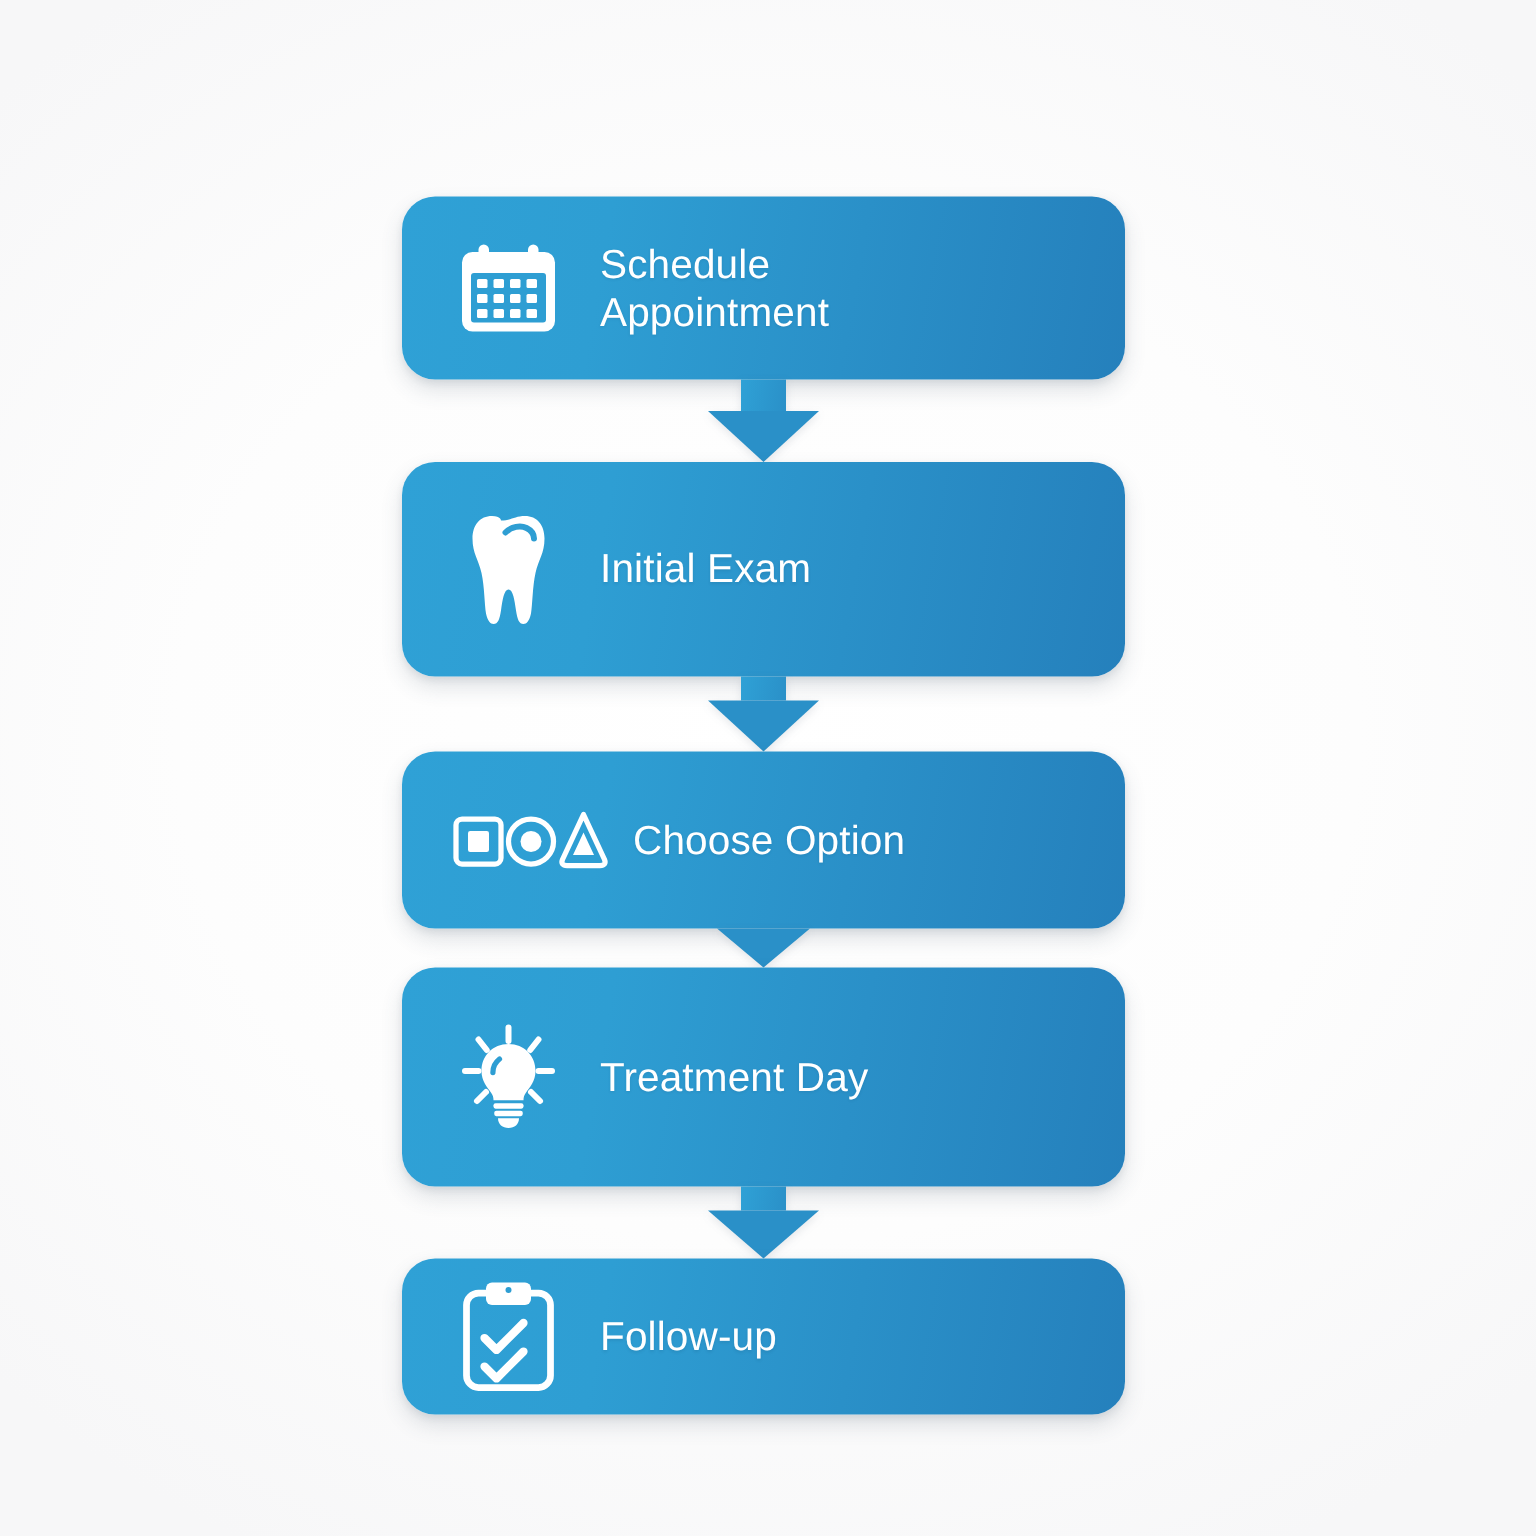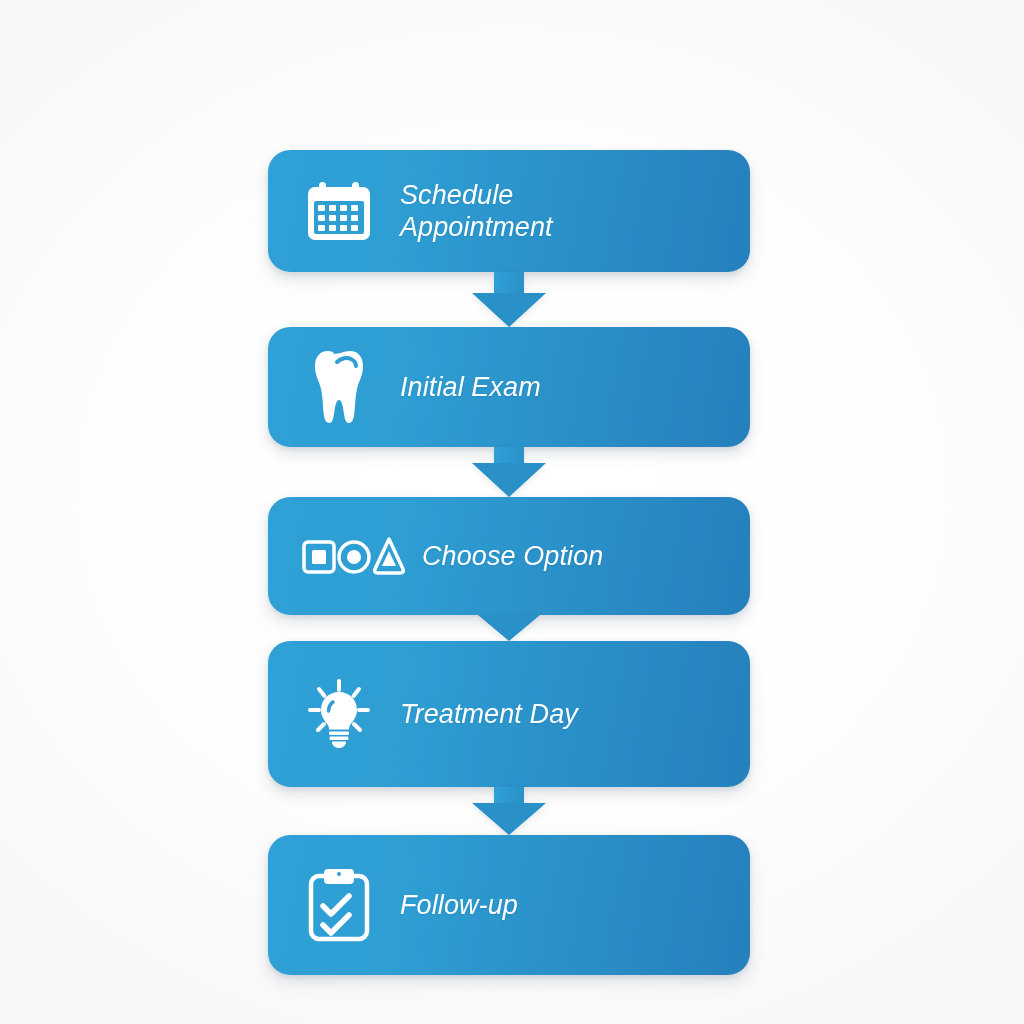--- a/index.html
+++ b/index.html
@@ -17,23 +17,22 @@
   #flow-root {
     position: relative;
     width: 1024px;
     height: 1024px;
     background: radial-gradient(ellipse 70% 60% at 50% 48%, #ffffff 0%, #fdfdfd 55%, #f7f7f8 100%);
   }
 
   .flow-stack {
     position: absolute;
     left: 268px;
-    top: 150px;
+    top: 131px;
     width: 482px;
-    font-style: italic;
   }
 
   
   .step {
     position: relative;
     width: 482px;
     border-radius: 22px;
     background: linear-gradient(100deg, #2fa1d6 0%, #2e9ed3 28%, #2a90c8 62%, #2580bc 100%);
     box-shadow: 0 7px 14px rgba(60, 80, 100, 0.16),
                 0 2px 5px rgba(60, 80, 100, 0.10);
@@ -125,21 +124,21 @@
 Appointment</div>
     </div>
 
     <div class="connector" style="height:55px;">
       <div class="arrow">
         <div class="arrow-stem" style="height:21px;"></div>
         <div class="arrow-head"></div>
       </div>
     </div>
 
-    <div class="step" style="height:120px;">
+    <div class="step" style="height:143px;">
       <div class="step-icon">
         <svg width="60" height="74" viewBox="0 0 60 74" fill="none" aria-hidden="true">
           <path d="M30 4c7 0 9-3 16-3 8 0 13 6 13 15 0 10-4 14-6 23-2 9-2 21-3 27-1 5-3 7-5 7-3 0-4-3-5-9-1-7-2-14-5-14s-4 7-5 14c-1 6-2 9-5 9-2 0-4-2-5-7-1-6-1-18-3-27C15 30 11 26 11 16 11 7 16 1 24 1c6 0 6 3 6 3z" transform="translate(-5,0)" fill="#ffffff"></path>
           <path d="M28 12c4-4 10-5 14-3 3 1.5 5 4 5 7" stroke="#2e9ed3" stroke-width="4" stroke-linecap="round" fill="none"></path>
         </svg>
       </div>
       <div class="step-label">Initial Exam</div>
     </div>
 
     <div class="connector" style="height:50px;">
@@ -200,21 +199,21 @@
       <div class="step-label">Treatment Day</div>
     </div>
 
     <div class="connector" style="height:48px;">
       <div class="arrow">
         <div class="arrow-stem" style="height:16px;"></div>
         <div class="arrow-head" style="border-top-width:32px;"></div>
       </div>
     </div>
 
-    <div class="step" style="height:140px;">
+    <div class="step" style="height:104px;">
       <div class="step-icon">
         <svg width="62" height="74" viewBox="0 0 62 74" fill="none" aria-hidden="true">
           <rect x="3" y="8" width="56" height="63" rx="8" stroke="#ffffff" stroke-width="4.5" fill="none"></rect>
           <rect x="16" y="1" width="30" height="15" rx="4" fill="#ffffff"></rect>
           <circle cx="31" cy="6" r="4.5" fill="#ffffff"></circle>
           <circle cx="31" cy="6" r="2" fill="#2e9ed3"></circle>
           <path d="M15 38 L23 46 L41 28" stroke="#ffffff" stroke-width="5.5" stroke-linecap="round" stroke-linejoin="round" fill="none"></path>
           <path d="M15 57 L23 65 L41 47" stroke="#ffffff" stroke-width="5.5" stroke-linecap="round" stroke-linejoin="round" fill="none"></path>
         </svg>
       </div>

